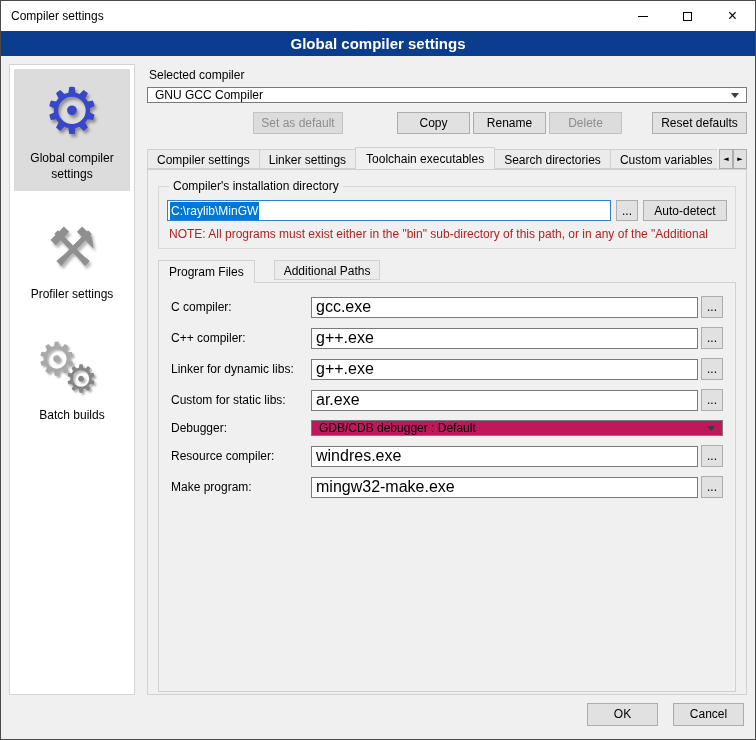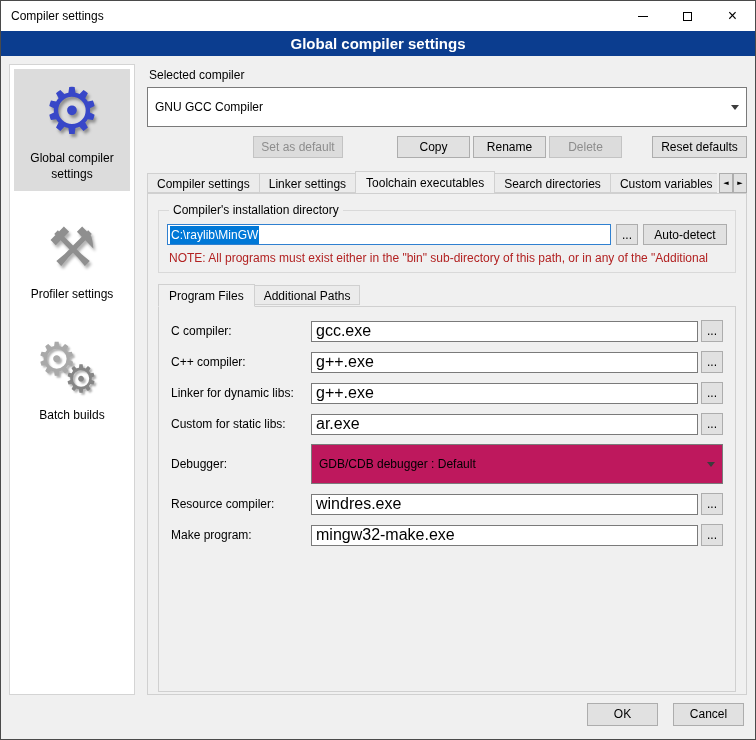--- a/index.html
+++ b/index.html
@@ -38,21 +38,21 @@
   .tool-gray { font-size: 54px; color: #8f8f8f; text-shadow: 2px 3px 3px rgba(0,0,0,.3); padding: 8px 0 4px; }
   .gears-wrap { position: relative; height: 66px; display: block; }
   .g1 { font-size: 46px; color: #a9a9a9; position: absolute; left: 20px; top: 2px; text-shadow: 2px 2px 2px rgba(0,0,0,.3); }
   .g2 { font-size: 38px; color: #868686; position: absolute; left: 48px; top: 26px; text-shadow: 2px 2px 2px rgba(0,0,0,.3); }
   .side-label { margin-top: 7px; line-height: 1.35; }
 
   
   .main { flex: 1; min-width: 0; display: flex; flex-direction: column; padding-top: 2px; }
   .sc-label { margin: 2px 0 5px 2px; }
 
-  .combo { height: 40px; border: 1px solid #7a7a7a; background: #fff; display: flex; align-items: center; padding: 0 7px; }
+  .combo { height: 16px; border: 1px solid #7a7a7a; background: #fff; display: flex; align-items: center; padding: 0 7px; }
   .combo .val { flex: 1; white-space: nowrap; overflow: hidden; }
   .caret { width: 0; height: 0; border-left: 4px solid transparent; border-right: 4px solid transparent; border-top: 5px solid #3c3c3c; flex: none; }
   .combo.gray { background: #be185d; }
 
   
   .btn-row { display: flex; align-items: flex-start; margin-top: 9px; }
   .sp1 { width: 106px; flex: none; } .sp2 { width: 54px; flex: none; }
   .btn { height: 22px; border: 1px solid #adadad; background: #e1e1e1; font-family: inherit; font-size: 12px; padding: 0 6px; }
   .btn.w90 { width: 90px; } .btn.w73 { width: 73px; margin-right: 3px; } .btn.w95 { width: 95px; margin-left: auto; margin-right: 0; }
   .btn[disabled] { color: #8d8d8d; background: #dcdcdc; border-color: #c3c3c3; }
@@ -72,21 +72,21 @@
   .groupbox { border: 1px solid #d9d9d9; margin: 0; padding: 7px 8px 5px; }
   .groupbox legend { padding: 0 4px; margin-left: 2px; }
   .dir-row { display: flex; align-items: center; gap: 5px; }
   .path-input { flex: 1; height: 21px; border: 1px solid #2f80d0; background: #fff; display: flex; align-items: center; padding: 0 2px; overflow: hidden; }
   .sel-text { background: #0078d7; color: #ffffff; padding: 2px 1px; white-space: nowrap; }
   .browse-btn { width: 22px; height: 21px; padding: 0; flex: none; }
   .autodetect-btn { width: 84px; height: 21px; padding: 0; flex: none; }
   .note { margin: 6px 0 2px 2px; color: #b22222; white-space: nowrap; overflow: hidden; }
 
   
-  .subtabs { display: flex; align-items: center; margin-top: 11px; }
+  .subtabs { display: flex; align-items: flex-start; margin-top: 11px; gap: 20px; }
   .subpanel { border: 1px solid #d0d0d0; flex: 1; min-height: 0; padding: 13px 12px; display: flex; flex-direction: column; }
 
   .form-row { display: flex; align-items: center; margin-bottom: 9px; }
   .form-label { width: 140px; flex: none; }
   .text-input { flex: 1; min-width: 0; height: 21px; border: 1px solid #7a7a7a; background: #fff; padding: 0 4px; font-family: inherit; font-size: 16px; }
   .browse2 { width: 22px; height: 22px; padding: 0; margin-left: 3px; flex: none; }
   .combo.field { flex: 1; }
 
   
   .footer { flex: none; height: 40px; display: flex; justify-content: flex-end; align-items: center; gap: 15px; padding: 0 11px 10px; }

